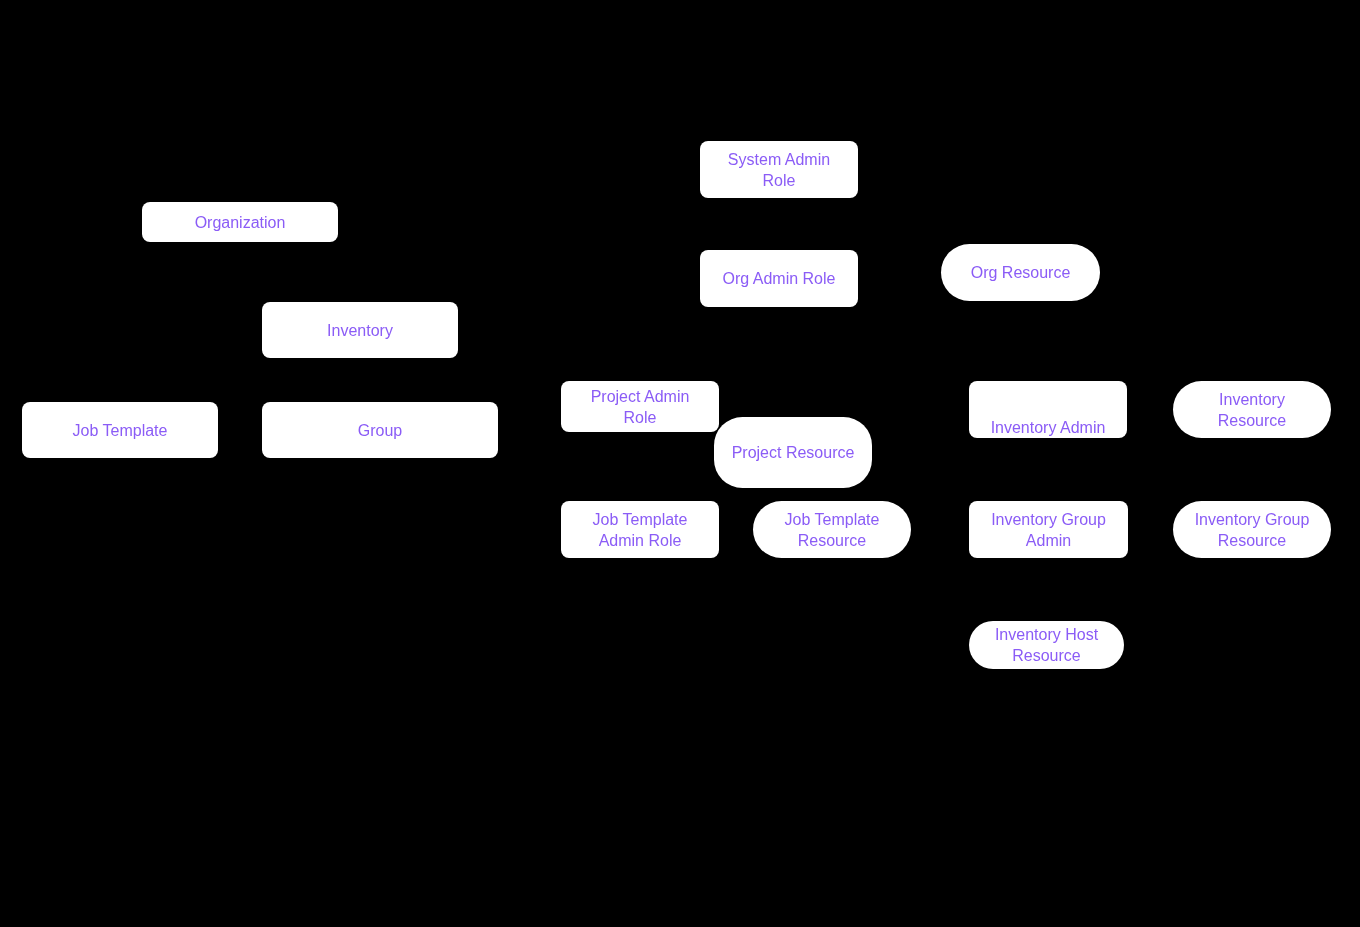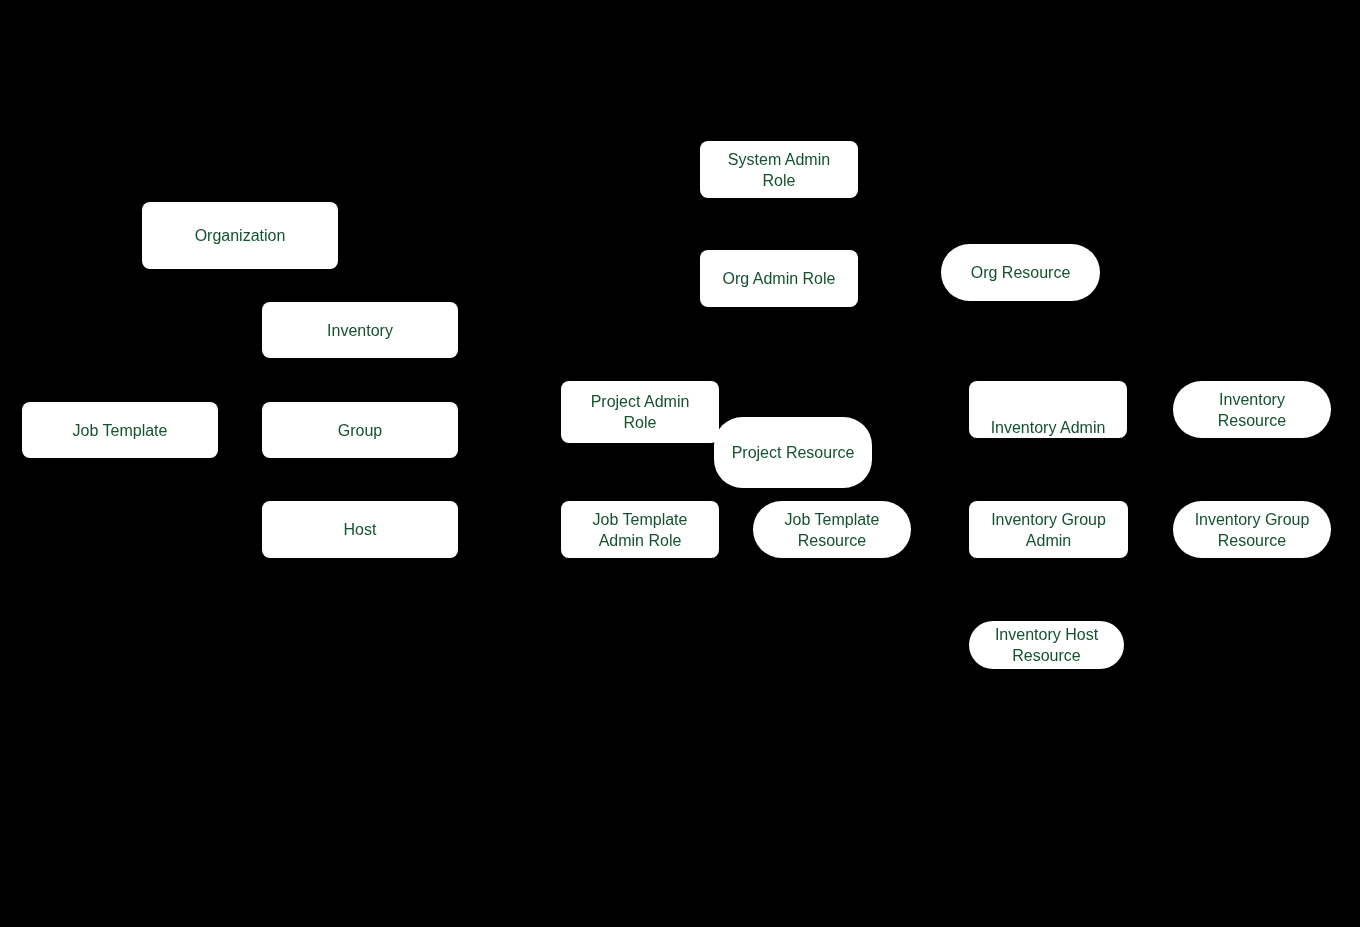--- a/index.html
+++ b/index.html
@@ -12,63 +12,60 @@
     width: 1360px;
     height: 927px;
     background: #000000;
     overflow: hidden;
     font-family: "Liberation Sans", sans-serif;
   }
   .node {
     position: absolute;
     box-sizing: border-box;
     background: #ffffff;
-    color: #14532d;
+    color: #8b5cf6;
     display: flex;
     flex-direction: column;
     align-items: center;
     justify-content: center;
     text-align: center;
     font-size: 16px;
     line-height: 21px;
     white-space: nowrap;
   }
   .node.rect { border-radius: 8px; }
   .node.pill { border-radius: 28.5px; }
 </style>
 </head>
 <body>
 
 <div class="canvas">
-    <div class="node rect" style="left: 142px; top: 202px; width: 196px; height: 67px;">
+    <div class="node rect" style="left: 142px; top: 202px; width: 196px; height: 40px;">
       <div>Organization</div>
     </div>
     <div class="node rect" style="left: 262px; top: 302px; width: 196px; height: 56px;">
       <div>Inventory</div>
     </div>
     <div class="node rect" style="left: 22px; top: 402px; width: 196px; height: 56px;">
       <div>Job Template</div>
     </div>
-    <div class="node rect" style="left: 262px; top: 402px; width: 196px; height: 56px;">
+    <div class="node rect" style="left: 262px; top: 402px; width: 236px; height: 56px;">
       <div>Group</div>
-    </div>
-    <div class="node rect" style="left: 262px; top: 501px; width: 196px; height: 57px;">
-      <div>Host</div>
     </div>
     <div class="node rect" style="left: 700px; top: 141px; width: 158px; height: 57px;">
       <div>System Admin</div>
       <div>Role</div>
     </div>
     <div class="node rect" style="left: 700px; top: 250px; width: 158px; height: 57px;">
       <div>Org Admin Role</div>
     </div>
     <div class="node pill" style="left: 941px; top: 244px; width: 159px; height: 57px;">
       <div>Org Resource</div>
     </div>
-    <div class="node rect" style="left: 561px; top: 381px; width: 158px; height: 62px;">
+    <div class="node rect" style="left: 561px; top: 381px; width: 158px; height: 51px;">
       <div>Project Admin</div>
       <div>Role</div>
     </div>
     <div class="node pill" style="left: 714px; top: 381px; width: 158px; height: 71px; margin-top: 36px;">
       <div>Project Resource</div>
     </div>
     <div class="node rect" style="left: 969px; top: 381px; width: 158px; height: 57px; justify-content: flex-end;">
       <div>Inventory Admin</div>
     </div>
     <div class="node pill" style="left: 1173px; top: 381px; width: 158px; height: 57px;">

